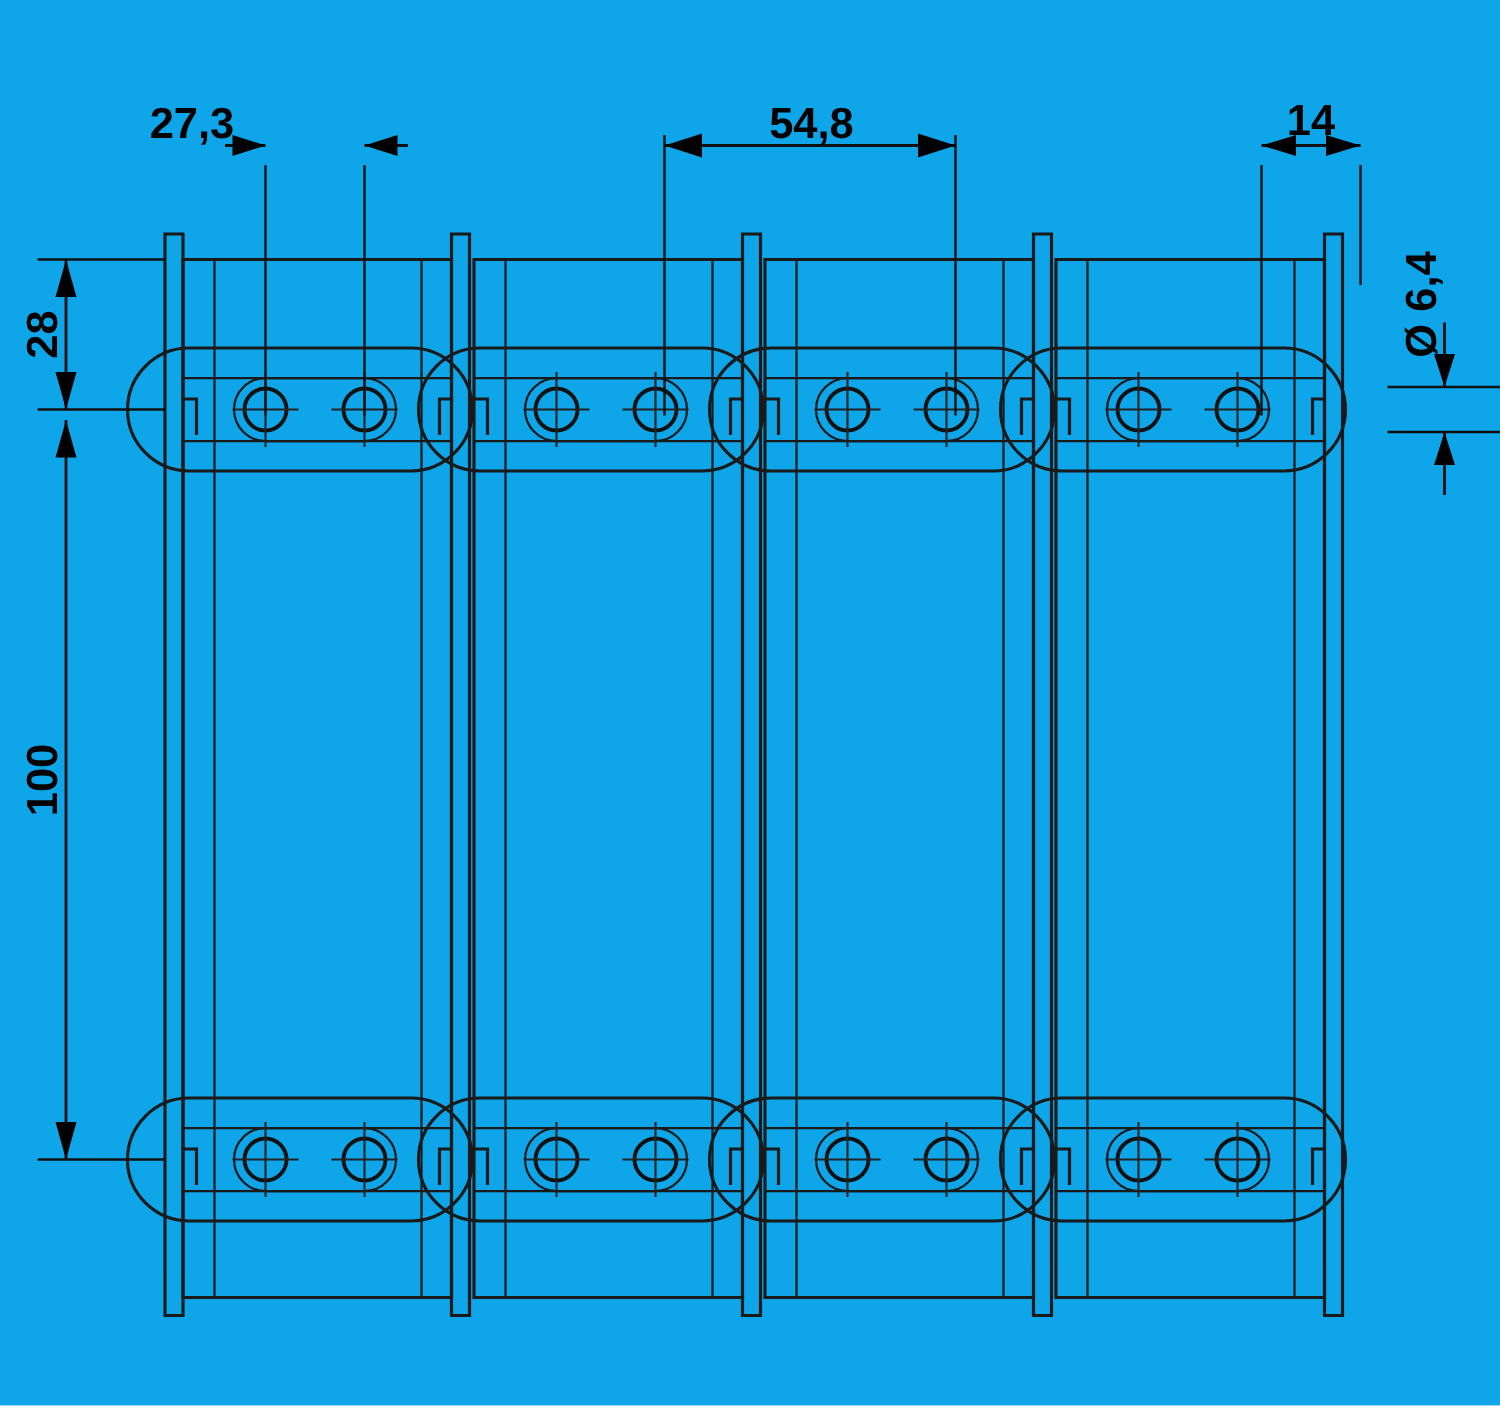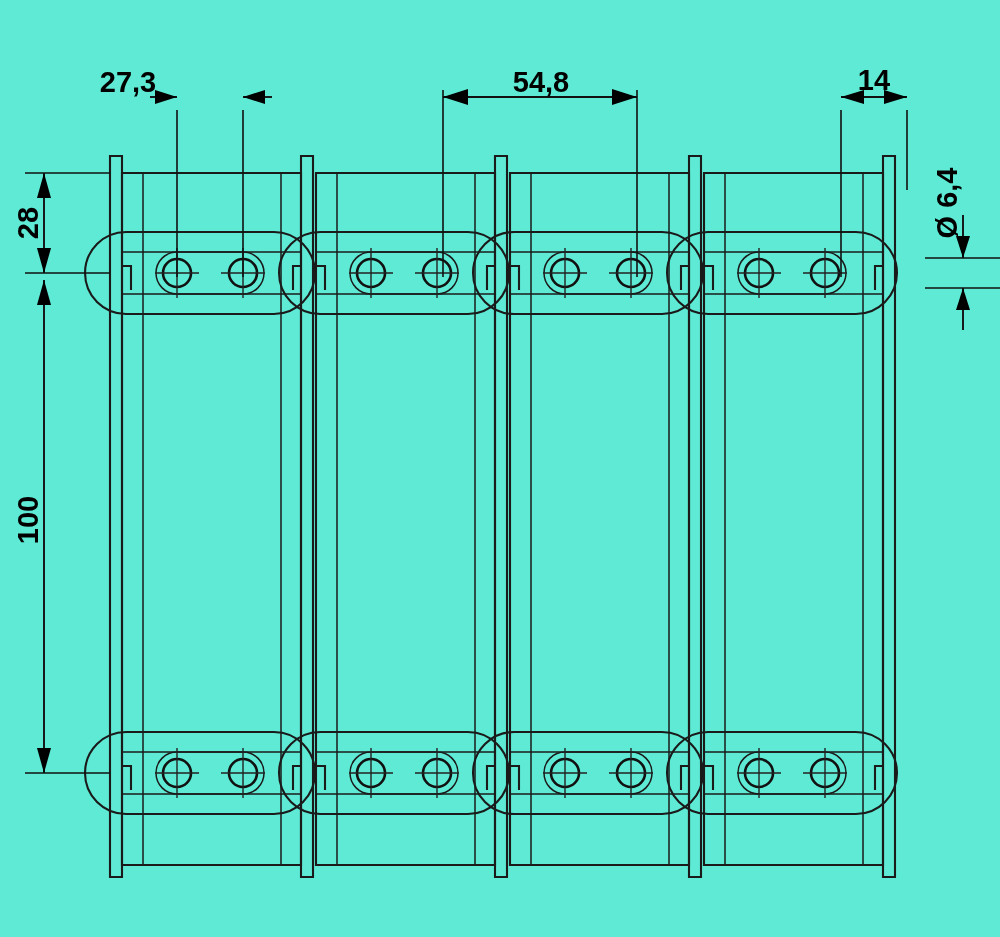--- a/index.html
+++ b/index.html
@@ -10,21 +10,21 @@
   body {
     width: 1000px;
     height: 937px;
     font-family: "Liberation Sans", sans-serif;
     overflow: hidden;
   }
   #drawing-root {
     position: relative;
     width: 1000px;
     height: 937px;
-    background: #5eead4;
+    background: #0ea5e9;
   }
   svg.cad {
     display: block;
     width: 1000px;
     height: 937px;
   }
   .outline {
     fill: none;
     stroke: #1a1a1a;
     stroke-width: 2.1;

